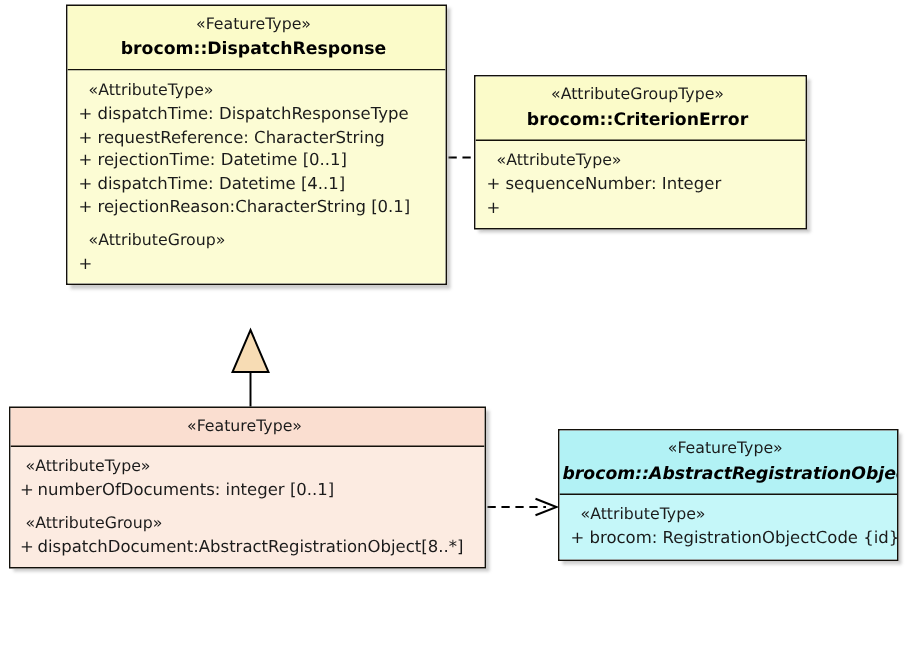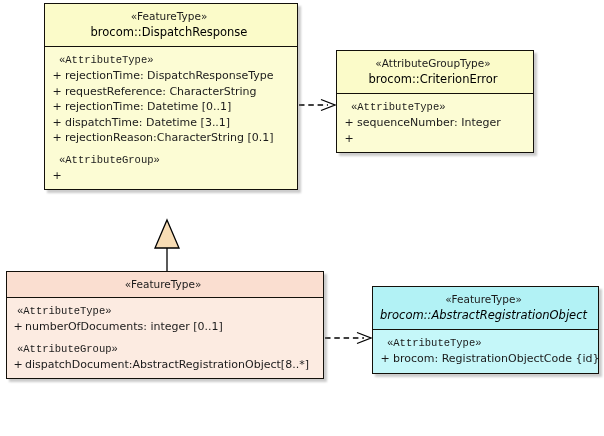--- a/index.html
+++ b/index.html
@@ -47,36 +47,35 @@
     padding: 6px 4px 6px 4px;
   }
   .stereotype {
     font-size: 10.5px;
     color: #1b1b1b;
     line-height: 14px;
     white-space: nowrap;
   }
   .class-name {
     font-size: 11.5px;
-    font-weight: normal;
+    font-weight: bold;
     color: #000000;
     line-height: 16px;
     margin-top: 1px;
     white-space: nowrap;
   }
   .class-name.abstract {
     font-style: italic;
   }
   .group-label {
     font-size: 10.5px;
     color: #1b1b1b;
     line-height: 15px;
     padding-left: 10px;
     white-space: nowrap;
-    font-family: Liberation Mono, monospace;
   }
   .attr-row {
     display: flex;
     align-items: baseline;
     line-height: 15.5px;
     white-space: nowrap;
   }
   .attr-vis {
     width: 16px;
     flex: 0 0 16px;
@@ -94,21 +93,21 @@
   .palette-yellow .uml-compartment { background: #fcfcd4; }
 
   .palette-peach .uml-header { background: #faded0; }
   .palette-peach .uml-compartment { background: #fcebe1; }
 
   .palette-cyan .uml-header { background: #b2f2f5; }
   .palette-cyan .uml-compartment { background: #c5f7f9; }
 
   
   #class-dispatch-response  { left: 44px;  top: 3px;   width: 254px; }
-  #class-criterion-error    { left: 336px; top: 50px;  width: 198px; }
+  #class-criterion-error    { left: 316px; top: 50px;  width: 222px; }
   #class-dispatch-char-resp { left: 6px;   top: 271px; width: 318px; }
   #class-abstract-reg-obj   { left: 372px; top: 286px; width: 227px; }
 </style>
 </head>
 <body>
 
 <div id="diagram">
 
   <svg id="connectors" viewBox="0 0 604 436" width="604" height="436">
 
@@ -130,33 +129,33 @@
 
   <div class="uml-class palette-yellow" id="class-dispatch-response">
     <div class="uml-header">
       <div class="stereotype">«FeatureType»</div>
       <div class="class-name">brocom::DispatchResponse</div>
     </div>
     <div class="uml-compartment">
       <div class="group-label">«AttributeType»</div>
       <div class="attr-row">
         <span class="attr-vis">+</span>
-        <span class="attr-text">rejectionTime: DispatchResponseType</span>
+        <span class="attr-text">dispatchTime: DispatchResponseType</span>
       </div>
       <div class="attr-row">
         <span class="attr-vis">+</span>
         <span class="attr-text">requestReference: CharacterString</span>
       </div>
       <div class="attr-row">
         <span class="attr-vis">+</span>
         <span class="attr-text">rejectionTime: Datetime [0..1]</span>
       </div>
       <div class="attr-row">
         <span class="attr-vis">+</span>
-        <span class="attr-text">dispatchTime: Datetime [3..1]</span>
+        <span class="attr-text">dispatchTime: Datetime [4..1]</span>
       </div>
       <div class="attr-row">
         <span class="attr-vis">+</span>
         <span class="attr-text">rejectionReason:CharacterString [0.1]</span>
       </div>
 
       <div class="group-label" style="margin-top:7px;">«AttributeGroup»</div>
       <div class="attr-row">
         <span class="attr-vis">+</span>
       </div>

